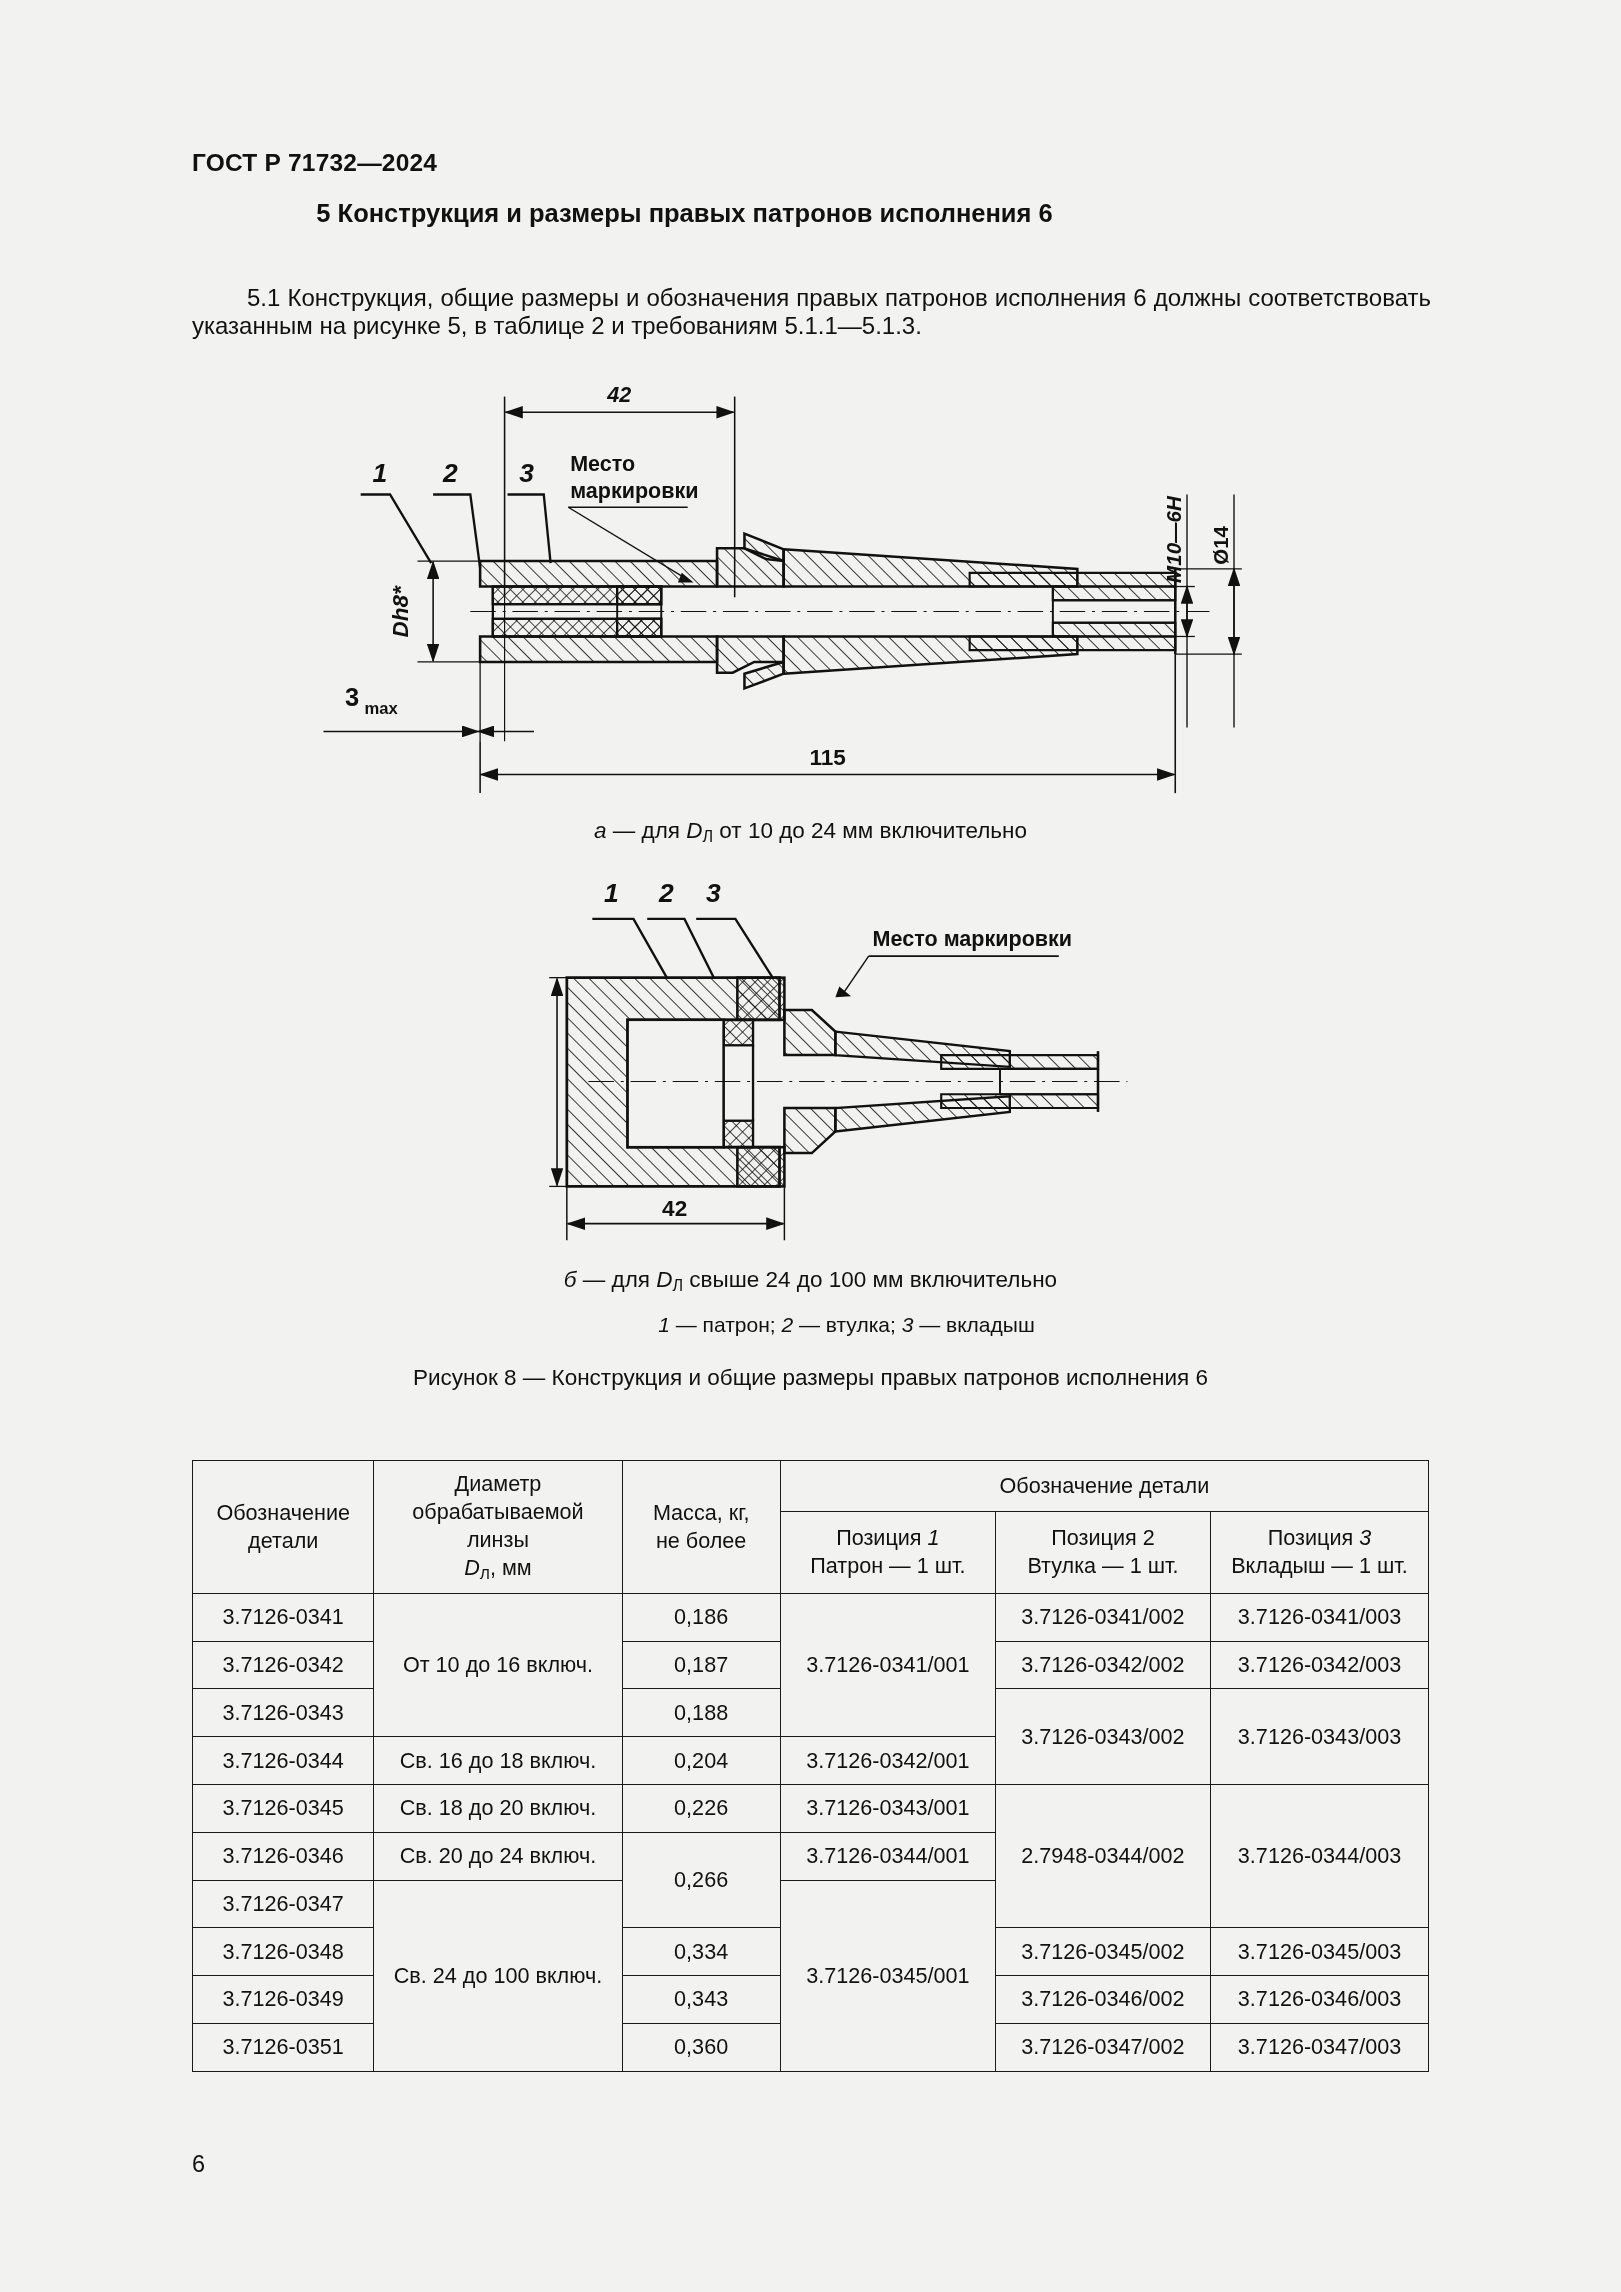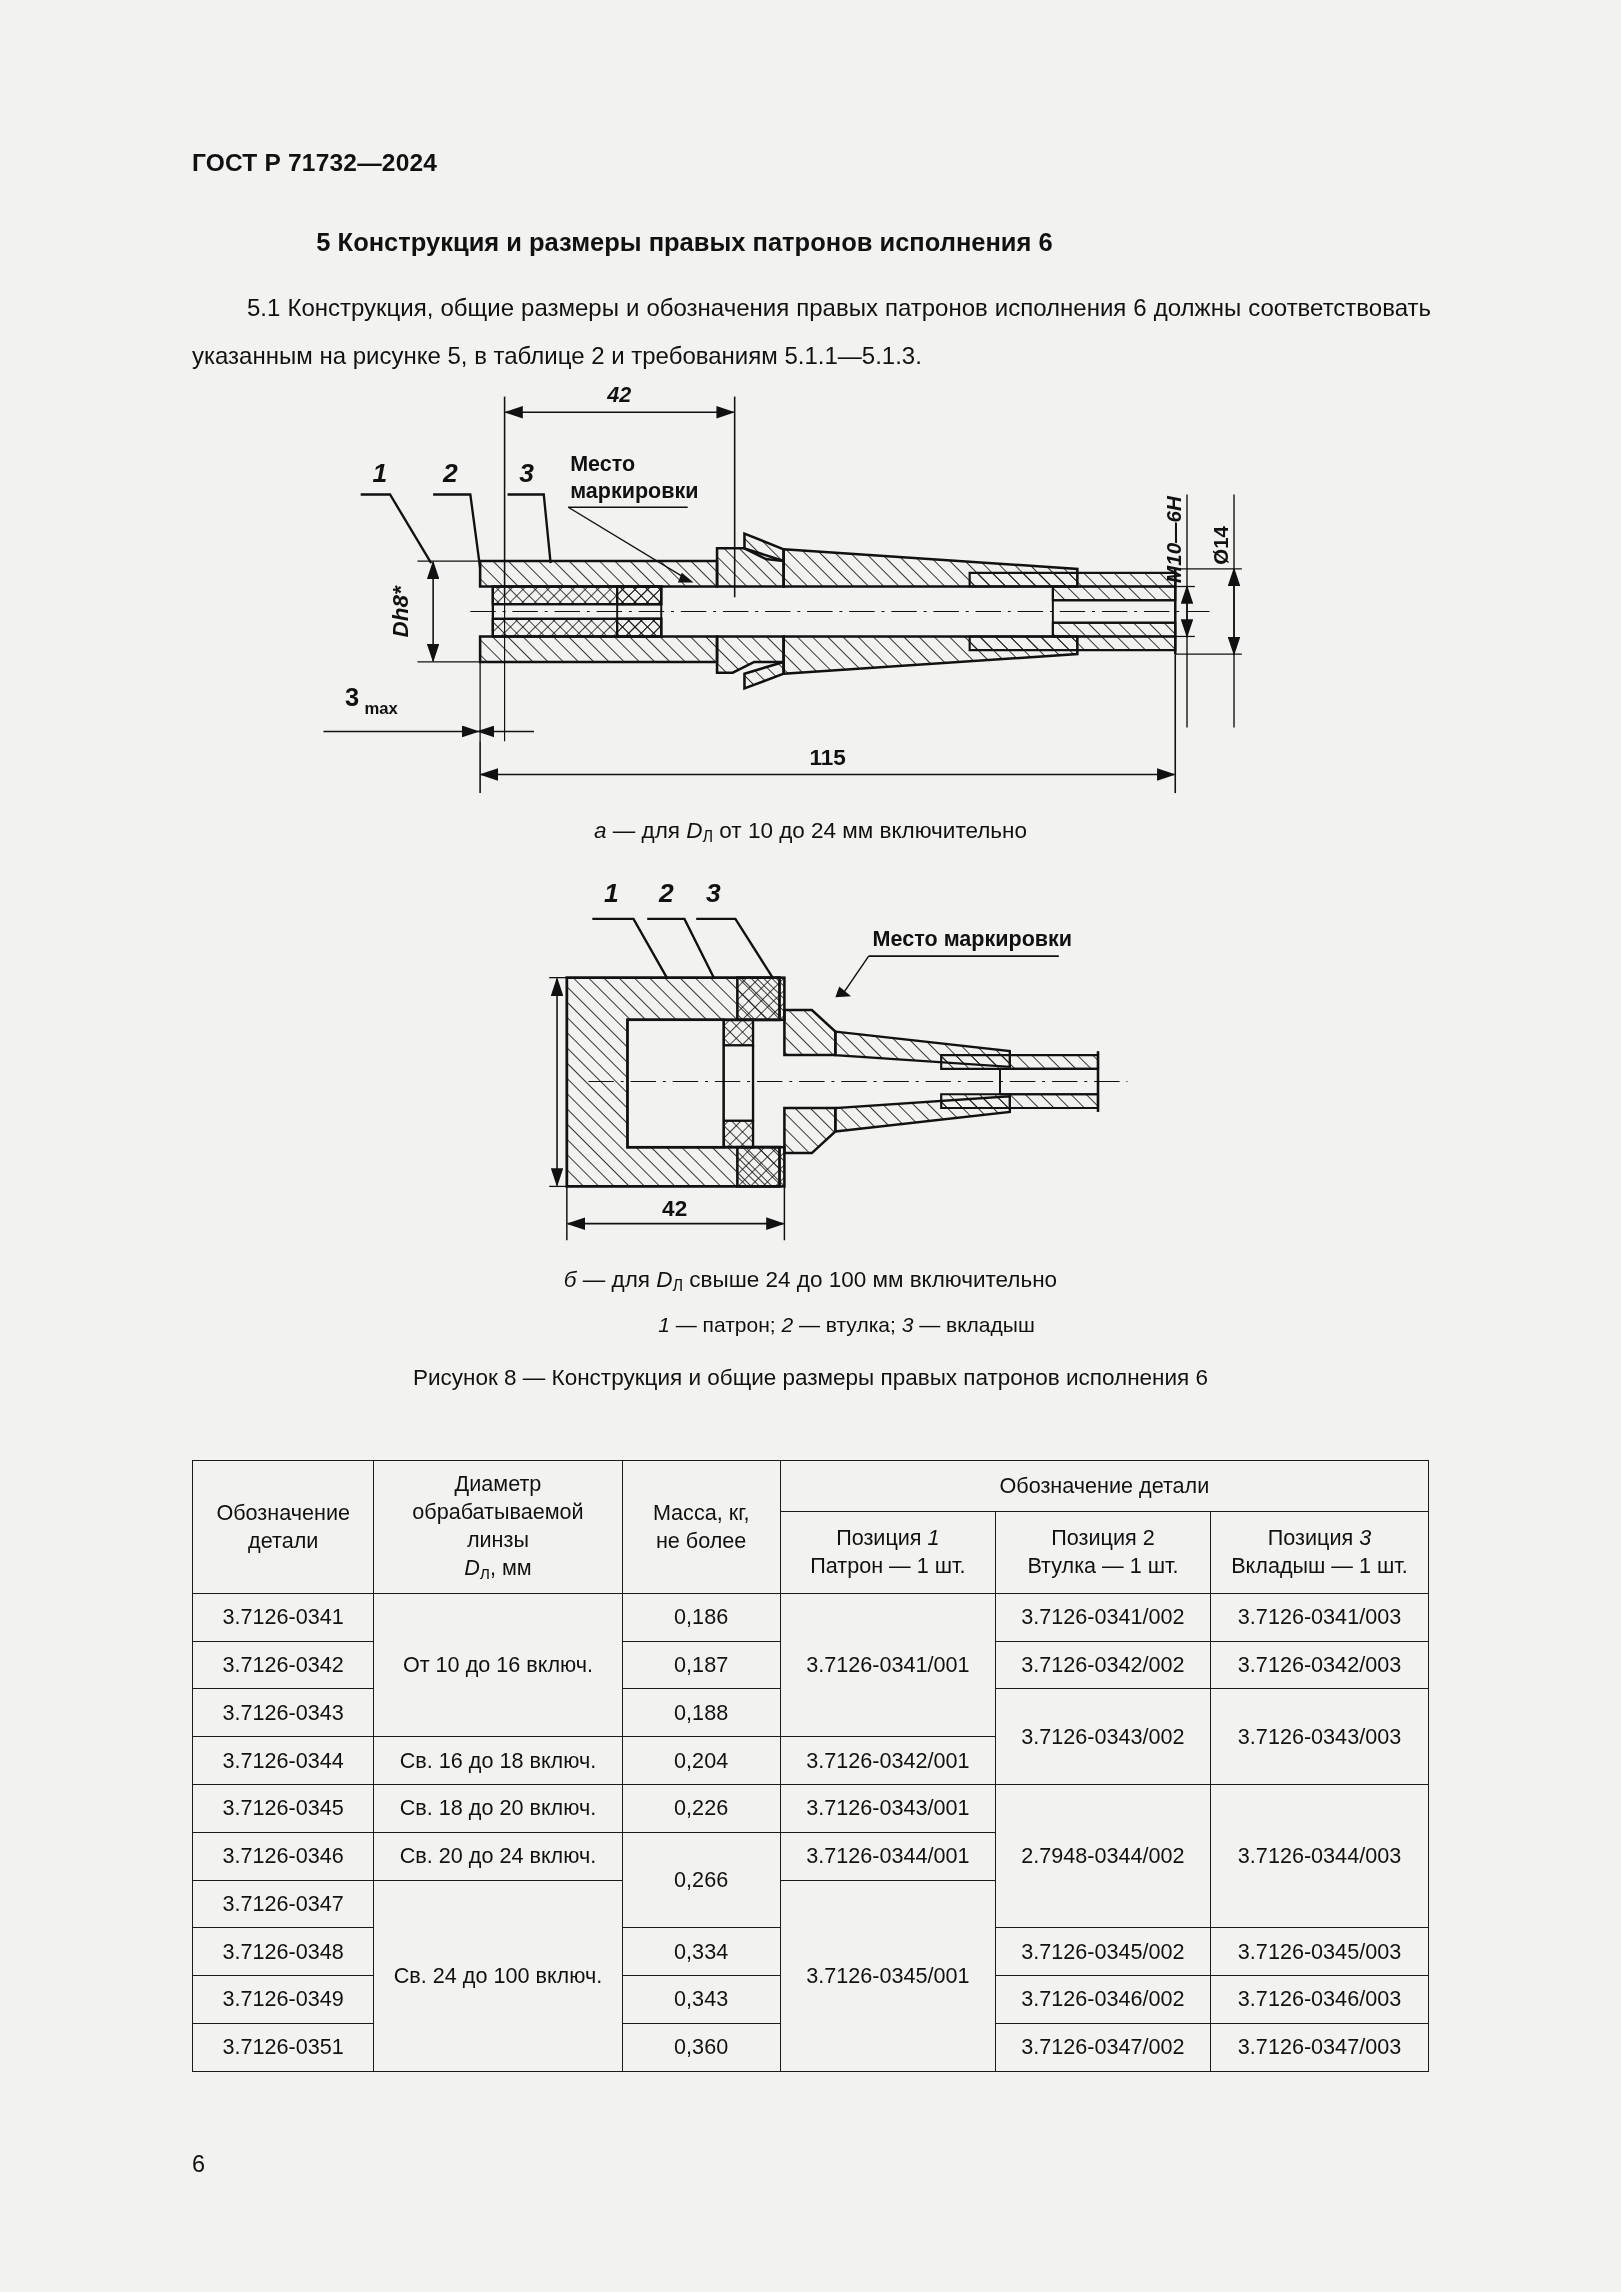--- a/index.html
+++ b/index.html
@@ -14,30 +14,30 @@
 
   
   .doc-header{
     position:absolute;left:192px;top:149px;
     font-size:24.5px;font-weight:bold;letter-spacing:0.2px;
     font-family:"Liberation Sans", sans-serif;
   }
 
   
   .section-heading{
-    position:absolute;left:0;top:228px;width:1336px;
+    position:absolute;left:0;top:199px;width:1336px;
     text-align:center;
     font-size:25.5px;font-weight:bold;
     padding-left:33px;box-sizing:border-box;
   }
 
   
   .body-para{
     position:absolute;left:192px;top:284px;width:1239px;
-    font-size:24px;line-height:48px;text-align:justify;
+    font-size:24px;line-height:28px;text-align:justify;
     text-indent:55px;
   }
 
   
   .cap{
     position:absolute;width:1621px;text-align:center;
     font-size:22.5px;
   }
   .cap-a{top:818px;}
   .cap-b{top:1267px;}

